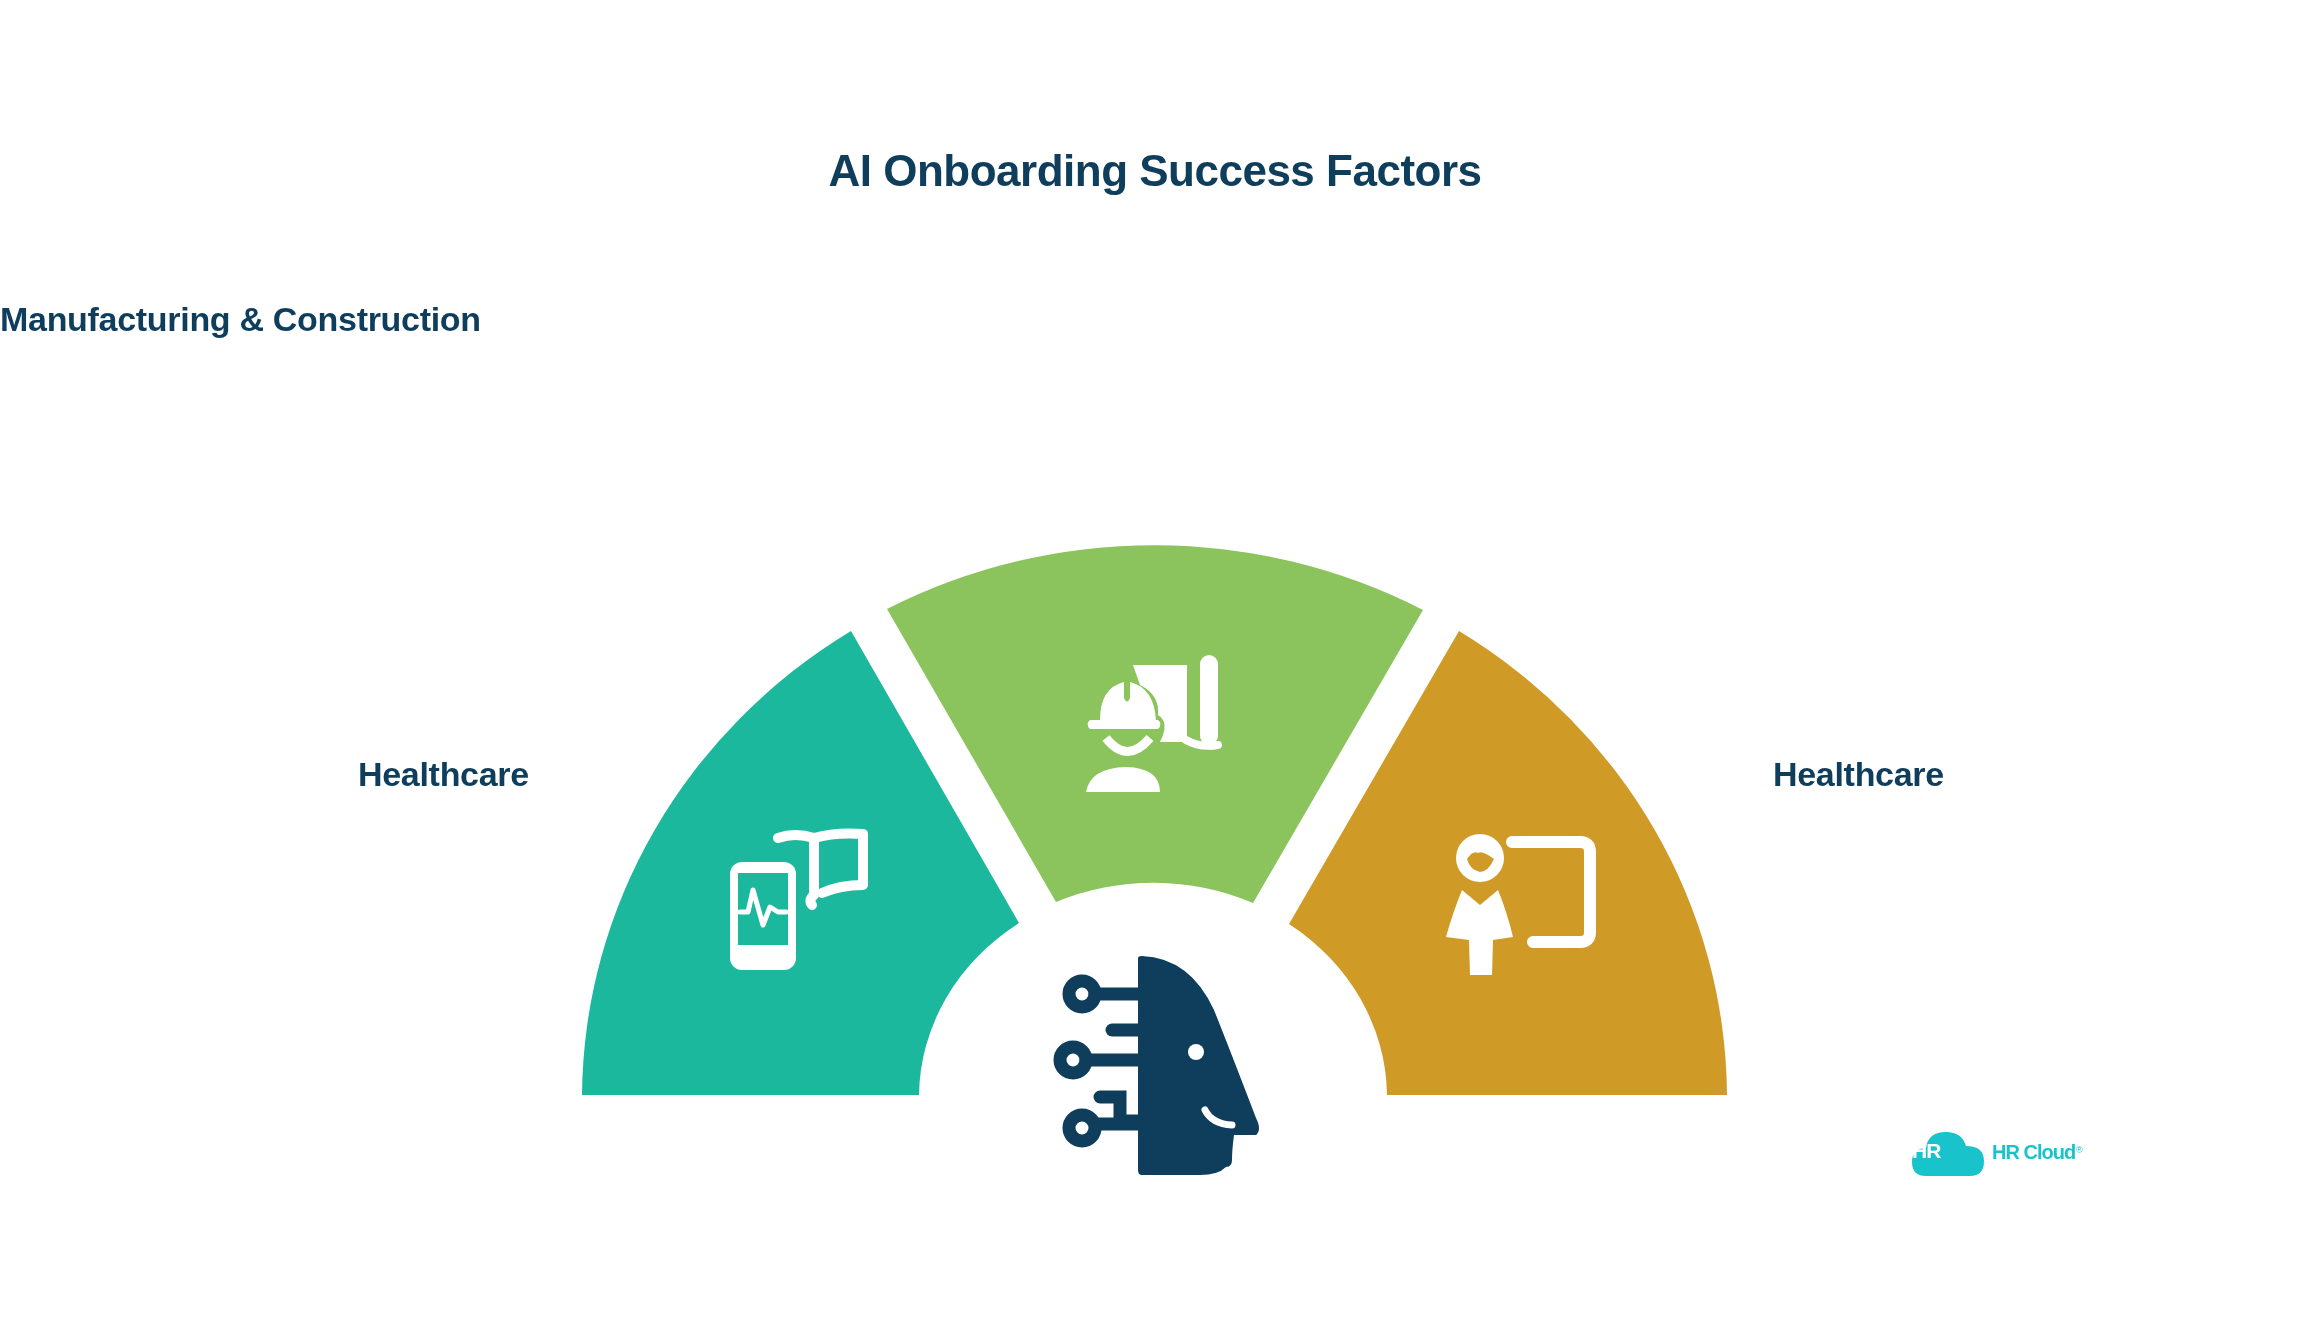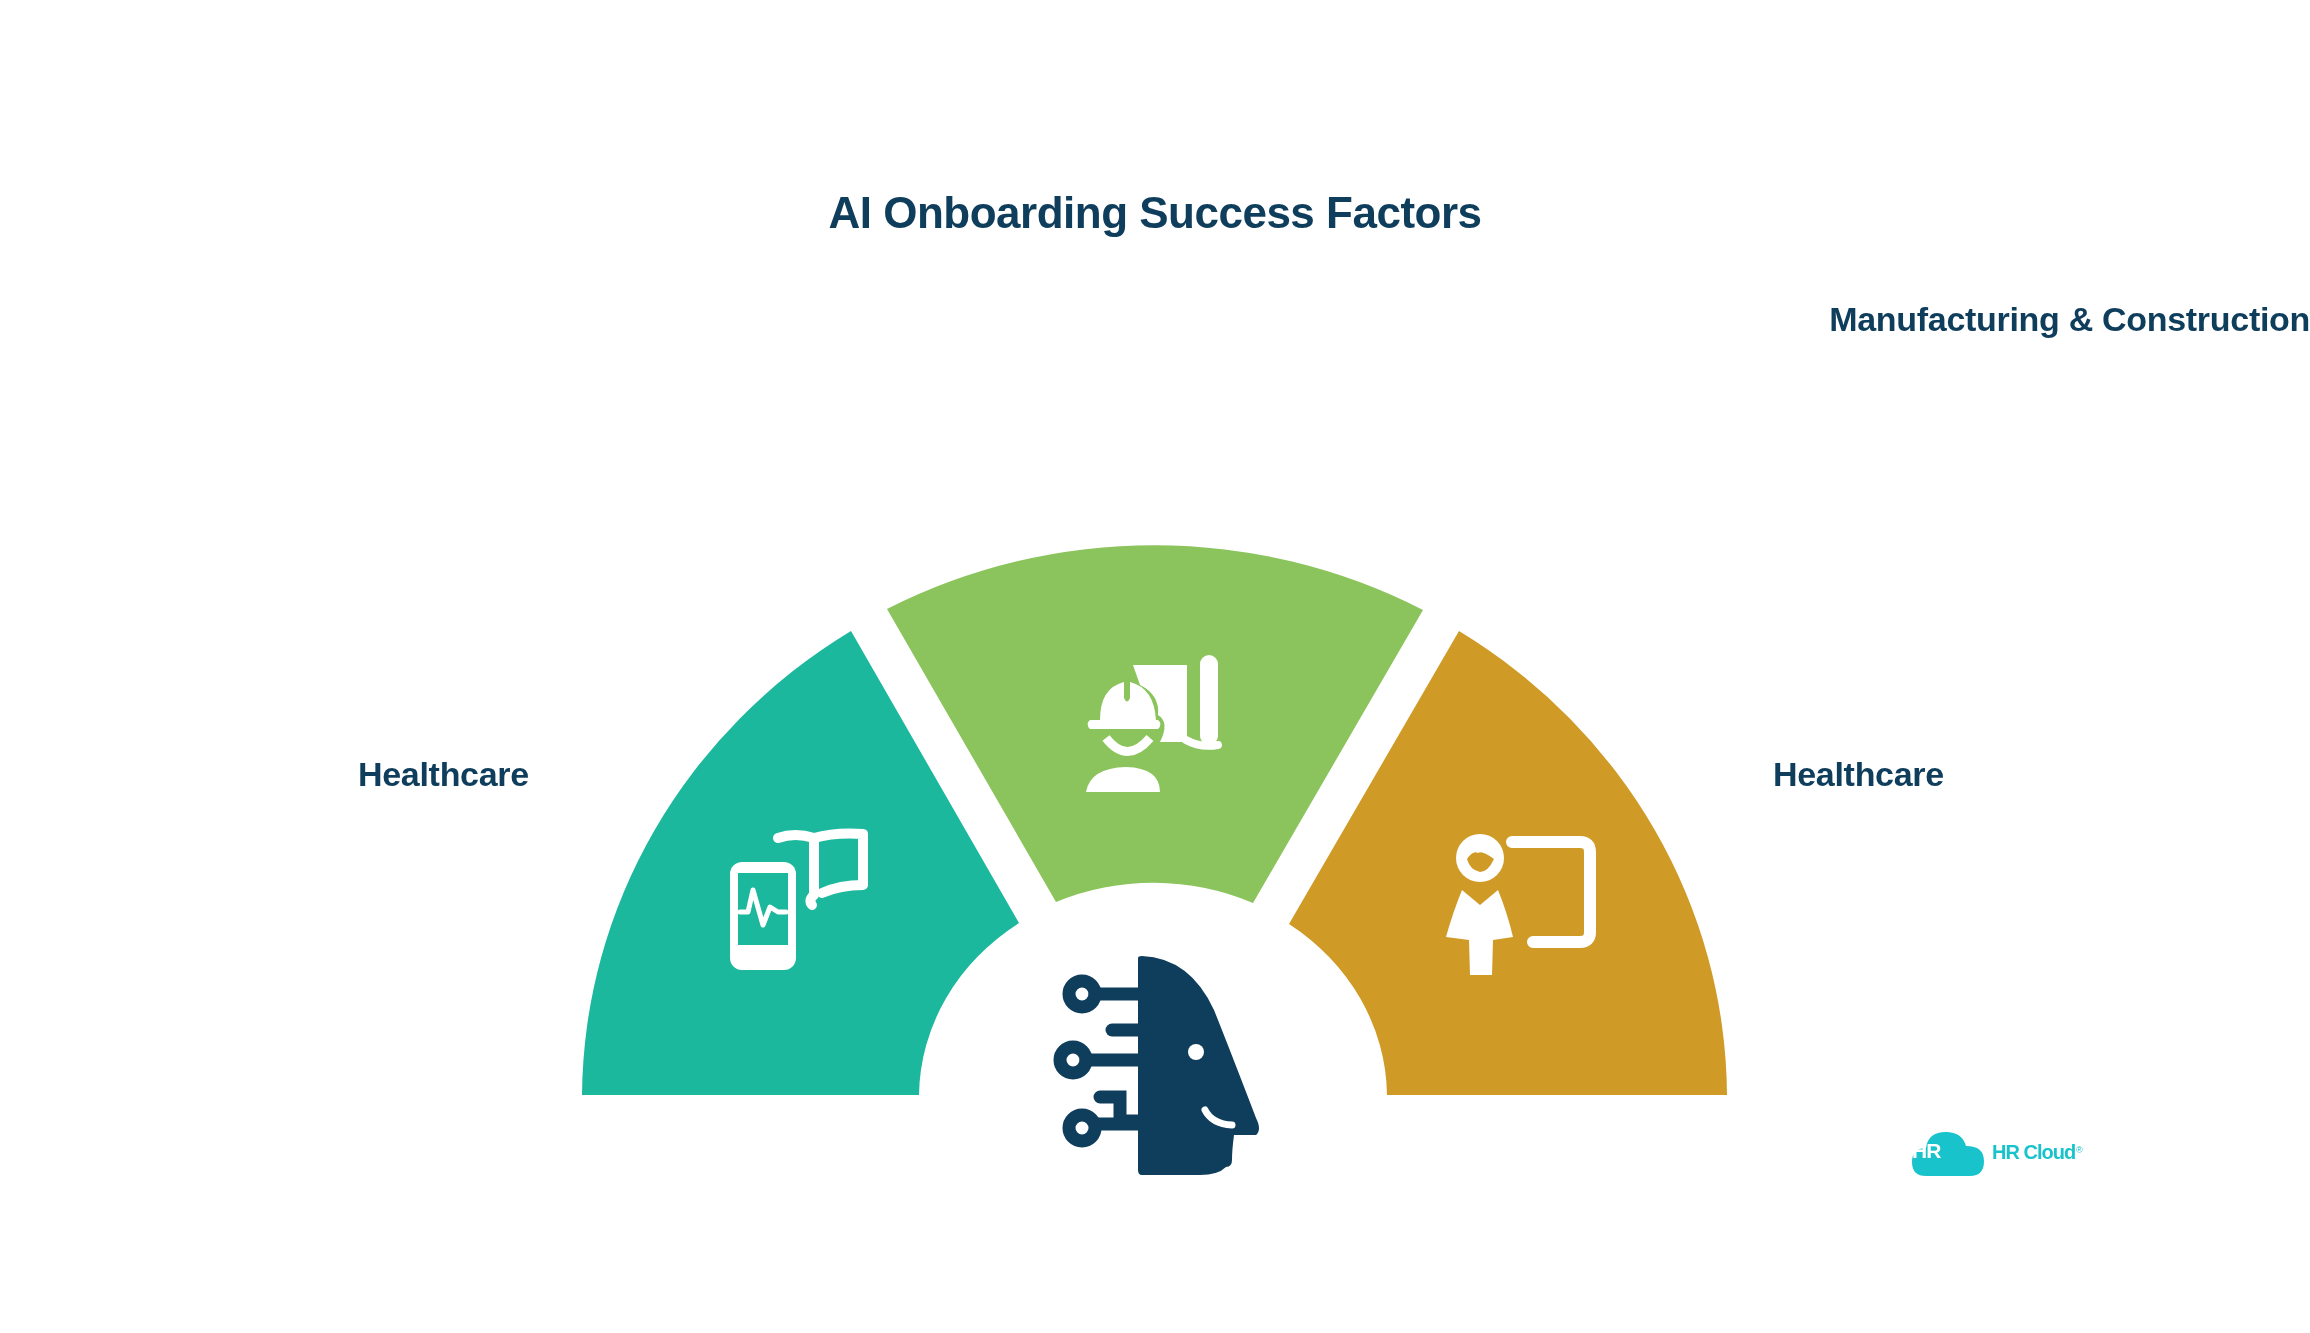--- a/index.html
+++ b/index.html
@@ -1,22 +1,22 @@
 <!DOCTYPE html>
 <html><head>
 <meta charset="utf-8">
 <style>
   html, body { margin: 0; padding: 0; background: #ffffff; }
   body { width: 2310px; height: 1333px; position: relative; overflow: hidden;
          font-family: "Liberation Sans", sans-serif; }
   .title { position: absolute; left: 0; width: 2310px; top: 146px; text-align: center;
-           font-size: 44px; font-weight: bold; color: #0f3d5c; letter-spacing: -0.5px; margin-top: 42px; }
+           font-size: 44px; font-weight: bold; color: #0f3d5c; letter-spacing: -0.5px; }
   .label { position: absolute; font-size: 34px; font-weight: bold; color: #0f3d5c;
            white-space: nowrap; letter-spacing: -0.3px; }
-  .label-top { left: 0; width: 2310px; text-align: right; top: 300px; }
+  .label-top { left: 0; width: 2310px; text-align: left; top: 300px; }
   .label-left { left: 358px; top: 755px; }
   .label-right { left: 1773px; top: 755px; }
   svg.diagram { position: absolute; left: 0; top: 0; }
   .logo { position: absolute; left: 1912px; top: 1126px; height: 52px; display: flex; align-items: center; }
   .logo-cloud { position: relative; width: 72px; height: 52px; }
   .logo-cloud svg { position: absolute; left: 0; top: 0; }
   .logo-cloud-text { position: absolute; left: 0; top: 13px; width: 72px; text-align: left;
                      color: #ffffff; font-weight: bold; font-size: 21px; letter-spacing: -1px; }
   .logo-text { margin-left: 8px; color: #19c3cc; font-weight: bold; font-size: 20px; letter-spacing: -1px; }
   .logo-reg { font-size: 9px; color: #19c3cc; vertical-align: top; position: relative; top: -2px; margin-left: 1px; }

